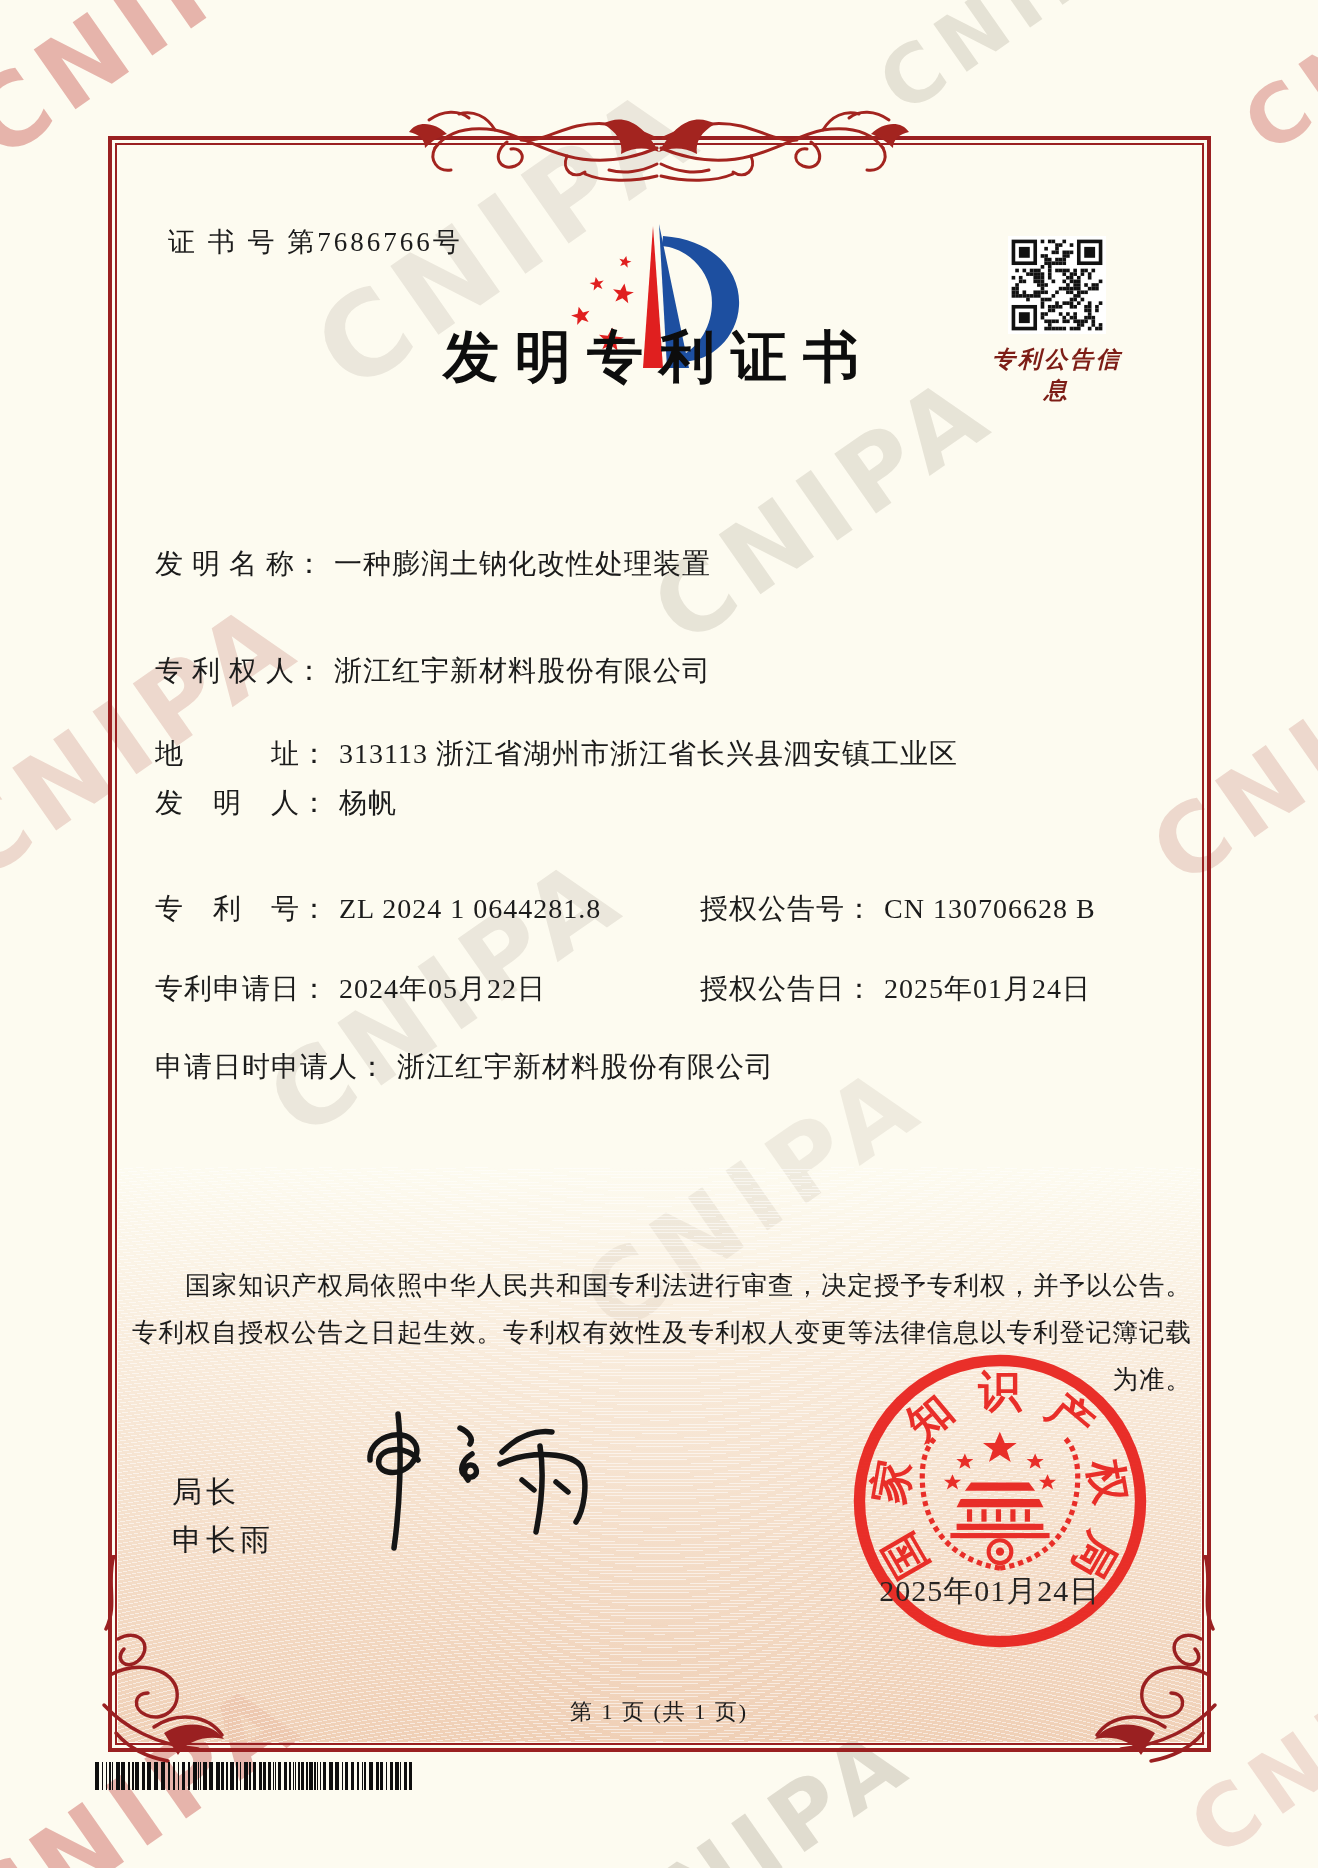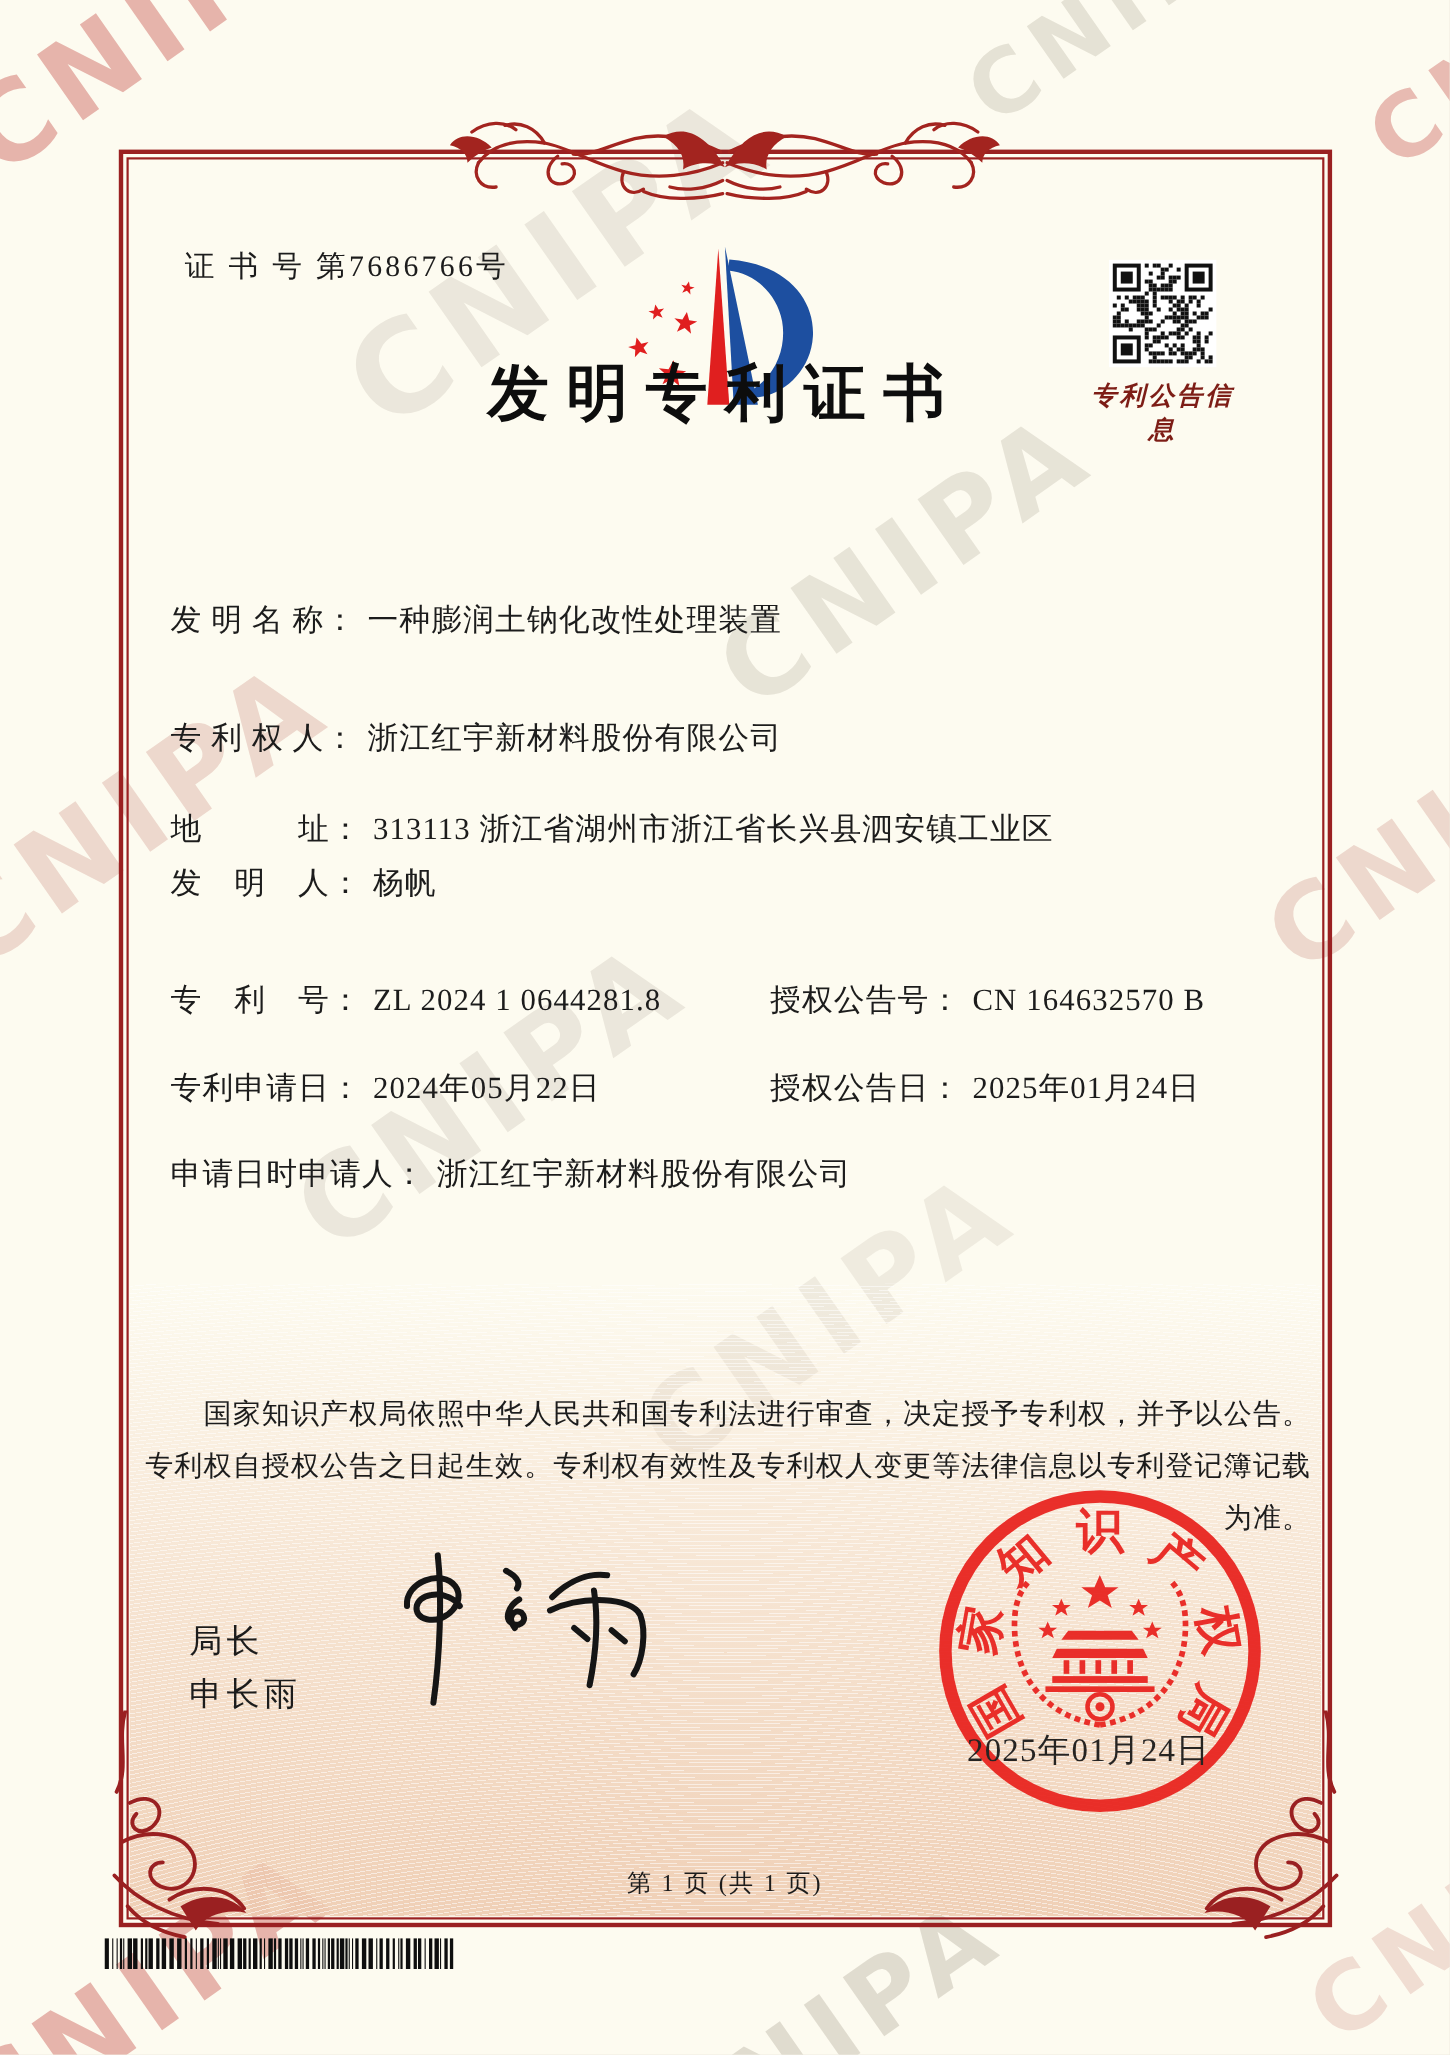--- a/index.html
+++ b/index.html
@@ -338,21 +338,21 @@
     <span class="flabel">专 利 权 人：</span><span class="fvalue">浙江红宇新材料股份有限公司</span>
   </div>
   <div class="abs row" style="top:735px">
     <span class="flabel">地　　　址：</span><span class="fvalue">313113 浙江省湖州市浙江省长兴县泗安镇工业区</span>
   </div>
   <div class="abs row" style="top:784px">
     <span class="flabel">发　明　人：</span><span class="fvalue">杨帆</span>
   </div>
   <div class="abs row" style="top:890px">
     <span class="flabel">专　利　号：</span><span class="fvalue">ZL 2024 1 0644281.8</span>
-    <span class="rcell"><span class="flabel">授权公告号：</span><span class="fvalue">CN 164632570 B</span></span>
+    <span class="rcell"><span class="flabel">授权公告号：</span><span class="fvalue">CN 130706628 B</span></span>
   </div>
   <div class="abs row" style="top:970px">
     <span class="flabel">专利申请日：</span><span class="fvalue">2024年05月22日</span>
     <span class="rcell"><span class="flabel">授权公告日：</span><span class="fvalue">2025年01月24日</span></span>
   </div>
   <div class="abs row" style="top:1048px">
     <span class="flabel">申请日时申请人：</span><span class="fvalue">浙江红宇新材料股份有限公司</span>
   </div>
 
   <div class="abs statement">

